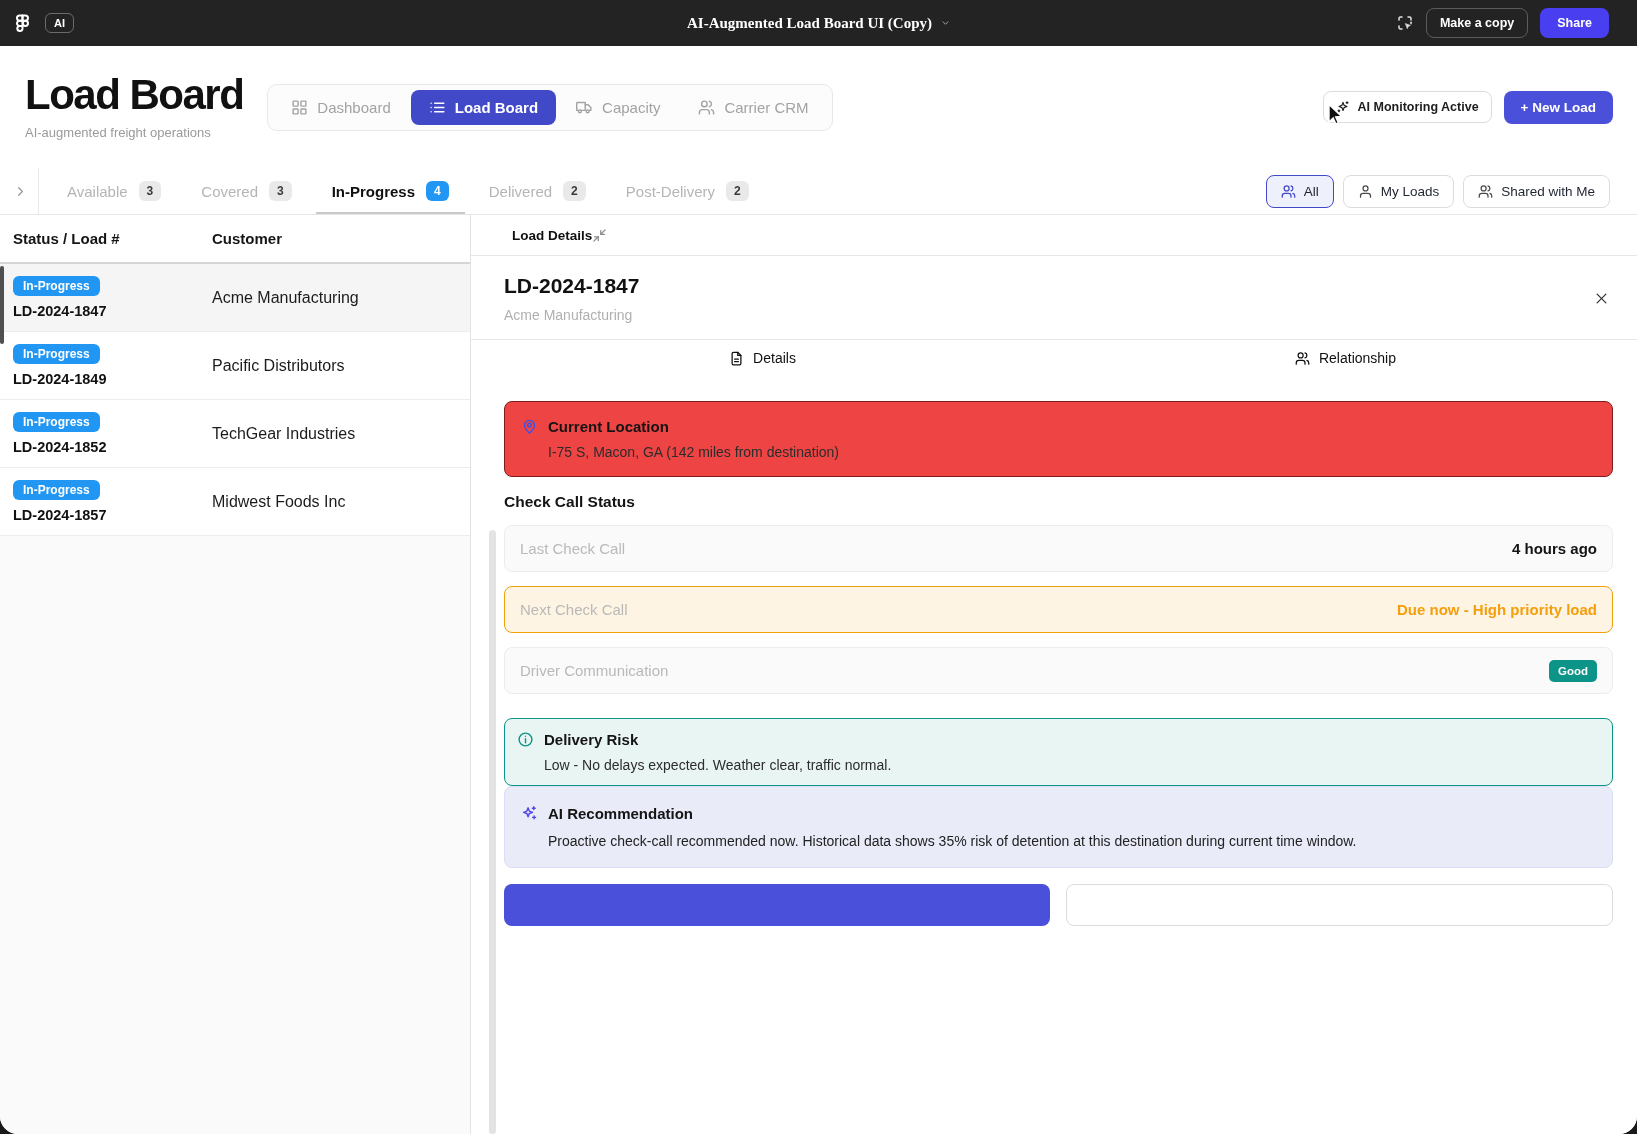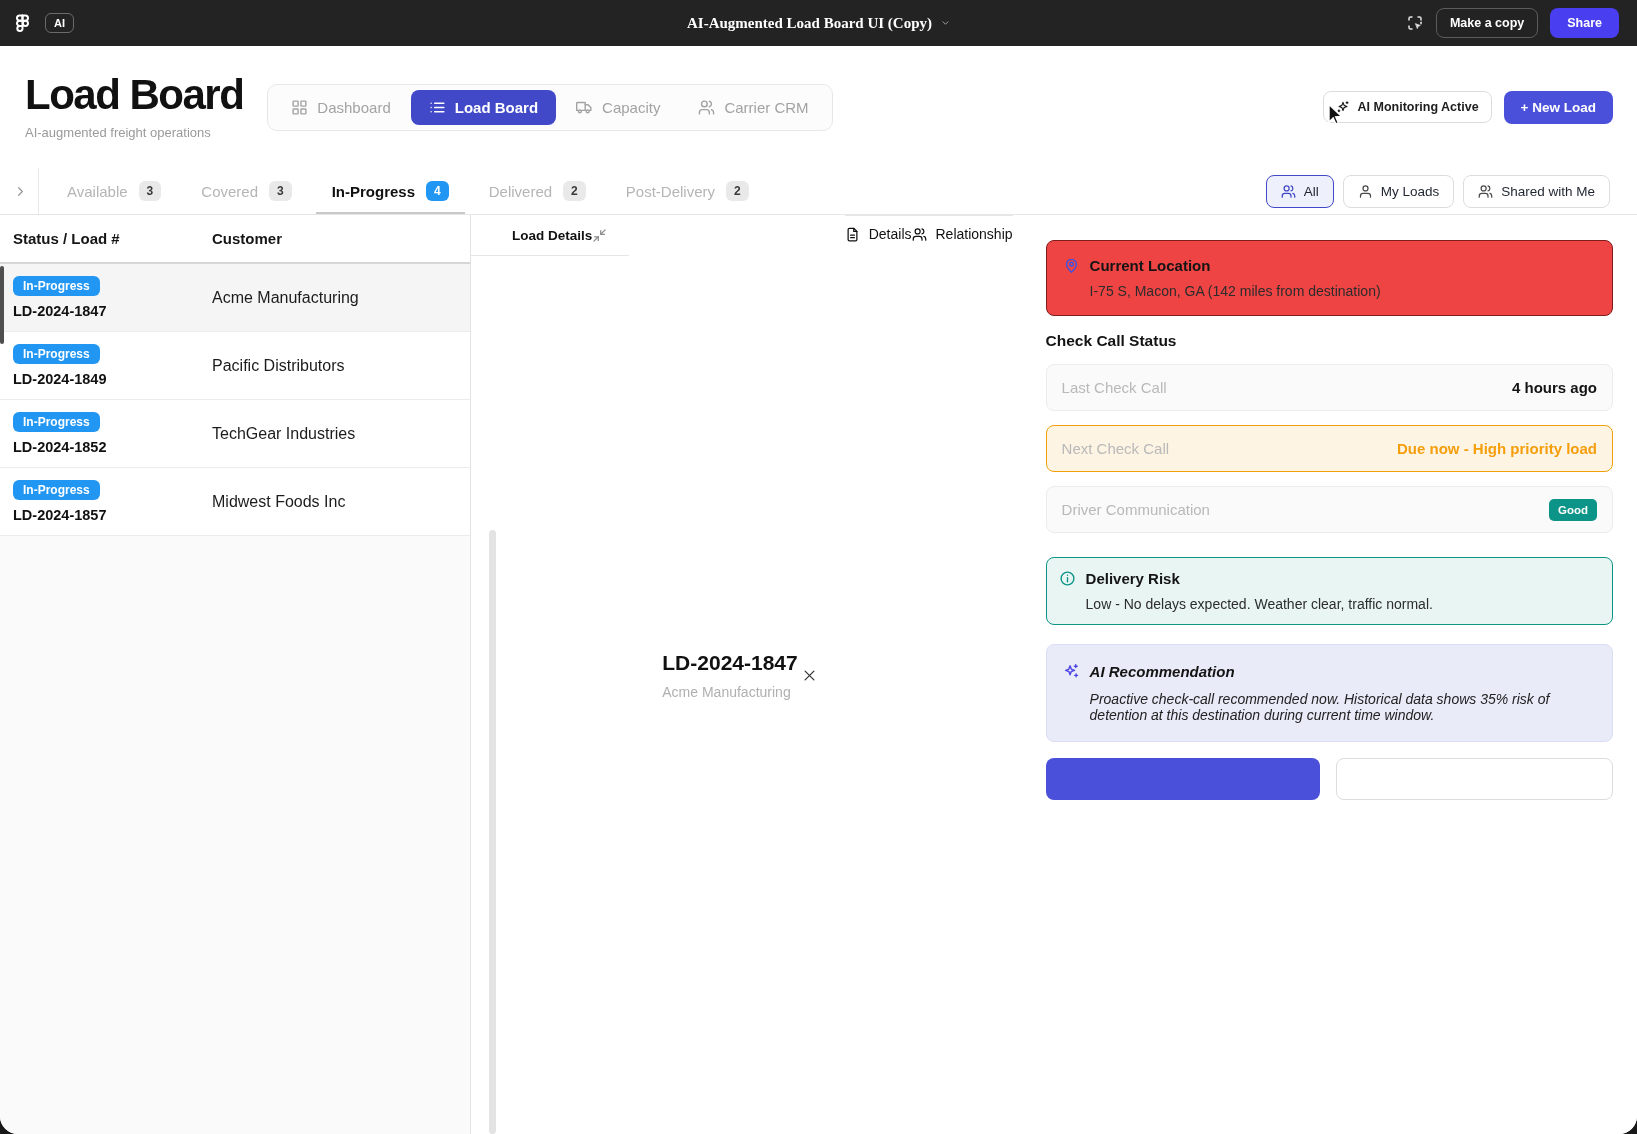--- a/index.html
+++ b/index.html
@@ -1,21 +1,21 @@
 <!DOCTYPE html>
 <html style="--accent-indigo: #4149c9; --new-load-indigo: #4b50da; --share-blue: #4a3ff0; --status-blue: #2196f3; --teal: #0d9488; --teal-bg: #e9f5f3; --orange: #f59e0b; --orange-bg: #fdf4e3; --ai-bg: #e9ebf8; --ai-icon: #4f46e5; --location-pin-blue: #3d52e0;"><head>
 <meta charset="utf-8">
 <style>
   * { margin:0; padding:0; box-sizing:border-box; }
   html,body { background:#191919; font-family:"Liberation Sans","DejaVu Sans",sans-serif; }
   .stage { position:relative; width:1637px; height:1134px; overflow:hidden; background:#191919; }
   svg.i { display:block; fill:none; stroke:currentColor; stroke-width:2; stroke-linecap:round; stroke-linejoin:round; }
 
   
-  .topbar { position:relative; height:46px; background:#232323; display:flex; align-items:center; padding:0 18px 0 14px; color:#fff; }
+  .topbar { position:relative; height:46px; background:#232323; display:flex; align-items:center; padding:0 28px 0 14px; color:#fff; }
   .tb-left { display:flex; align-items:center; gap:14px; }
   .figma-logo { color:#fff; display:flex; }
   .ai-chip { border:1px solid #6b6b6b; border-radius:6px; padding:3px 8px; font-size:11px; font-weight:700; color:#fff; cursor:default; }
   .tb-center { position:absolute; left:50%; top:0; height:46px; transform:translateX(-50%); display:flex; align-items:center; gap:8px; font-size:15px; font-weight:700; color:#fff;font-family:Liberation Serif, serif; }
   .tb-center .chev { color:#bdbdbd; }
   .tb-right { margin-left:auto; display:flex; align-items:center; gap:12px; }
   .tb-iconbtn { color:#e3e3e3; display:flex; }
   .tb-btn { background:transparent; border:1px solid #5c5c5c; border-radius:8px; color:#fff; font-size:12.5px; font-weight:600; padding:7px 13px; font-family:inherit; }
   .tb-share { background:var(--share-blue,#4a3ff0); border:none; border-radius:8px; color:#fff; font-size:12.5px; font-weight:700; padding:8px 17px; font-family:inherit; }
 
@@ -55,21 +55,21 @@
   .table-header { height:49px; background:#fff; display:flex; align-items:center; border-bottom:2px solid #d6d6d6; font-size:15px; font-weight:700; color:#151515; }
   .th-status { width:212px; padding-left:13px; }
   .load-row { height:68px; background:#fff; display:flex; align-items:center; border-bottom:1px solid #ececec; }
   .load-row.selected { background:#f5f5f5; }
   .cell-status { width:212px; padding-left:13px; }
   .badge-status { display:inline-block; background:var(--status-blue,#2196f3); color:#fff; font-size:12px; font-weight:700; padding:3px 10px; border-radius:6px; }
   .load-id { margin-top:7px; font-size:14.5px; font-weight:700; color:#111; }
   .cell-customer { font-size:16px; color:#1c1c1c; }
   .left-scroll-thumb { position:absolute; left:0; top:51px; width:4px; height:78px; background:#4f4f4f; border-radius:2px; }
 
-  .right-pane { flex:1; display:flex; flex-direction:row; background:#fff; position:relative; min-width:0; }
+  .right-pane { flex:1; display:flex; flex-direction:column; background:#fff; position:relative; min-width:0; }
   .panel-header { height:41px; border-bottom:1px solid #e6e6e6; display:flex; align-items:center; padding:0 22px 0 41px; }
   .panel-header .pt { font-size:13.5px; font-weight:700; color:#111; }
   .panel-header .i { margin-left:auto; color:#8a8a8a; }
   .panel-title-row { display:flex; align-items:center; padding:18px 24px 16px 33px; }
   .panel-title-row h2 { font-size:21px; font-weight:700; color:#111; }
   .panel-title-row .cust { margin-top:9px; font-size:14px; color:#b0b0b0; }
   .close-btn { margin-left:auto; background:none; border:none; color:#333; display:flex; padding:4px; }
   .detail-tabs { border-top:1px solid #e6e6e6; height:37px; display:flex; }
   .dtab { flex:1; display:flex; align-items:center; justify-content:center; gap:9px; font-size:14px; color:#111; background:none; border:none; font-family:inherit; }
   .panel-scroll-strip { position:absolute; left:18px; top:315px; bottom:0; width:7px; background:#e3e3e3; border-radius:4px; }
@@ -87,21 +87,21 @@
   .card-location .i { color:var(--location-pin-blue,#3d52e0); }
   .card-sub { margin:9px 0 0 27px; font-size:14px; color:#2c2c2c; }
   .section-heading { margin-top:16px; font-size:15.5px; font-weight:600; color:#141414; }
   .check-row { margin-top:14px; height:47px; border-radius:8px; display:flex; align-items:center; padding:0 15px; background:#fafafa; border:1px solid #ececec; }
   .check-row .lbl { font-size:15px; color:#b9b9b9; }
   .check-row .val { margin-left:auto; font-size:15px; font-weight:700; color:#141414; }
   .check-row.warning { background:var(--orange-bg,#fdf4e3); border:1.5px solid #f0a10a; }
   .check-row.warning .val { color:var(--orange,#f59e0b); }
   .badge-good { margin-left:auto; background:var(--teal,#0d9488); color:#fff; font-size:11.5px; font-weight:700; padding:5px 9px; border-radius:5px; }
   .card-risk { margin-top:24px; background:var(--teal-bg,#e9f5f3); border:1px solid var(--teal,#0d9488); padding:12px; }
-  .card-ai { margin-top:19px; background:var(--ai-bg,#e9ebf8); border:1px solid #dadef4; padding:18px 16px;font-style:italic; }
+  .card-ai { background:var(--ai-bg,#e9ebf8); border:1px solid #dadef4; padding:18px 16px; }
   .card-ai .i { color:var(--ai-icon,#4f46e5); }
   .card-ai .card-sub { margin-top:11px; color:#222; }
   .footer-actions { margin-top:16px; display:flex; gap:16px; }
   .fbtn { height:42px; border-radius:8px; flex:1; border:none; }
   .fbtn.primary { background:var(--new-load-indigo,#4b50da); }
   .fbtn.secondary { background:#fff; border:1px solid #dcdcdc; }
 
   .cursor { position:absolute; left:1325px; top:103px; pointer-events:none; }
 </style>
 </head>

